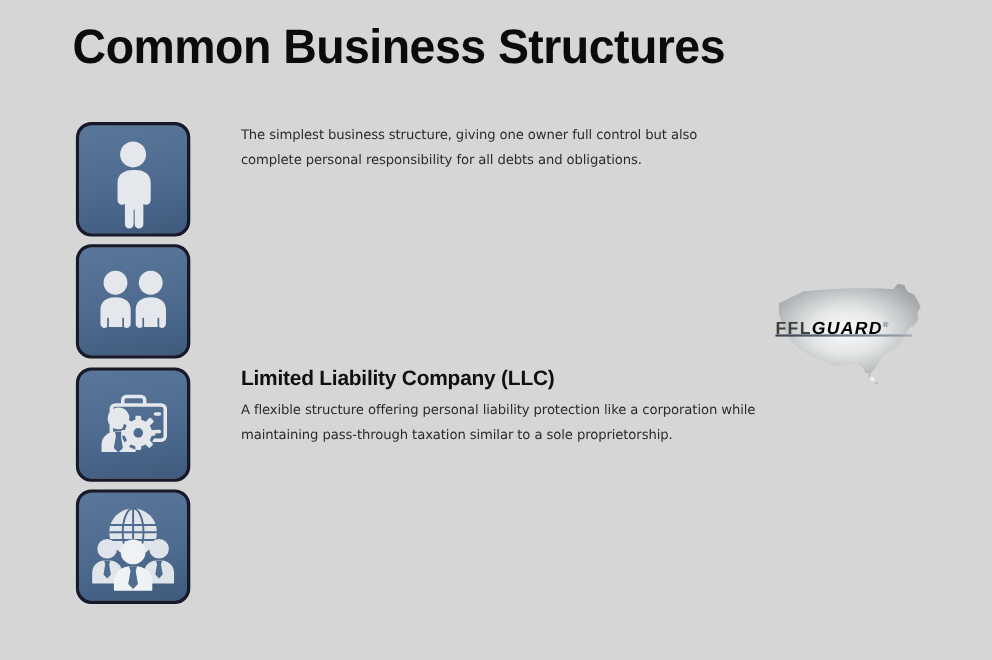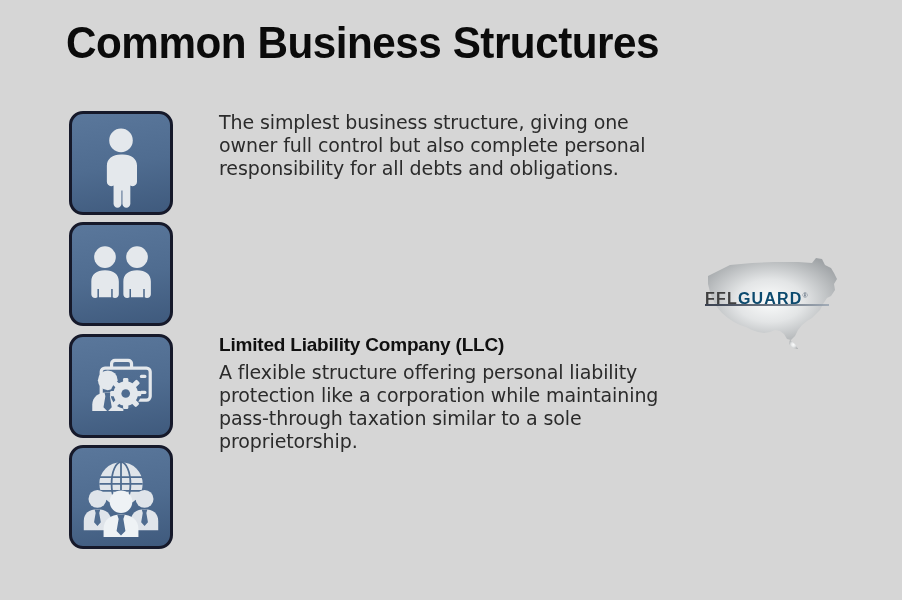--- a/index.html
+++ b/index.html
@@ -89,21 +89,21 @@
     font-size: 19px;
     font-weight: bold;
     color: #101010;
     letter-spacing: -0.2px;
     margin: 0 0 5px 0;
     line-height: 22px;
     white-space: nowrap;
   }
   .item-desc {
     font-family: "DejaVu Sans", sans-serif;
-    font-size: 19px;
+    font-size: 12px;
     line-height: 23px;
     color: #2b2b2b;
     margin: 0;
     letter-spacing: -0.1px;
   }
 
   
   .logo {
     position: absolute;
     left: 694px;
@@ -127,22 +127,23 @@
     height: 20px;
     font-family: "Liberation Sans", sans-serif;
     font-size: 16px;
     font-weight: bold;
     letter-spacing: 1.2px;
     line-height: 20px;
     white-space: nowrap;
   }
   .logo-ffl { color: #404040; }
   .logo-guard {
-    color: #0c4a6e;
+    color: #000000;
     text-shadow: 0 1px 0 rgba(255,255,255,0.55);
+    font-style: italic;
   }
   .logo-tm {
     font-size: 7px;
     vertical-align: super;
     color: #6f7b8a;
     letter-spacing: 0;
   }
   .logo-underline {
     position: absolute;
     left: 11px;

